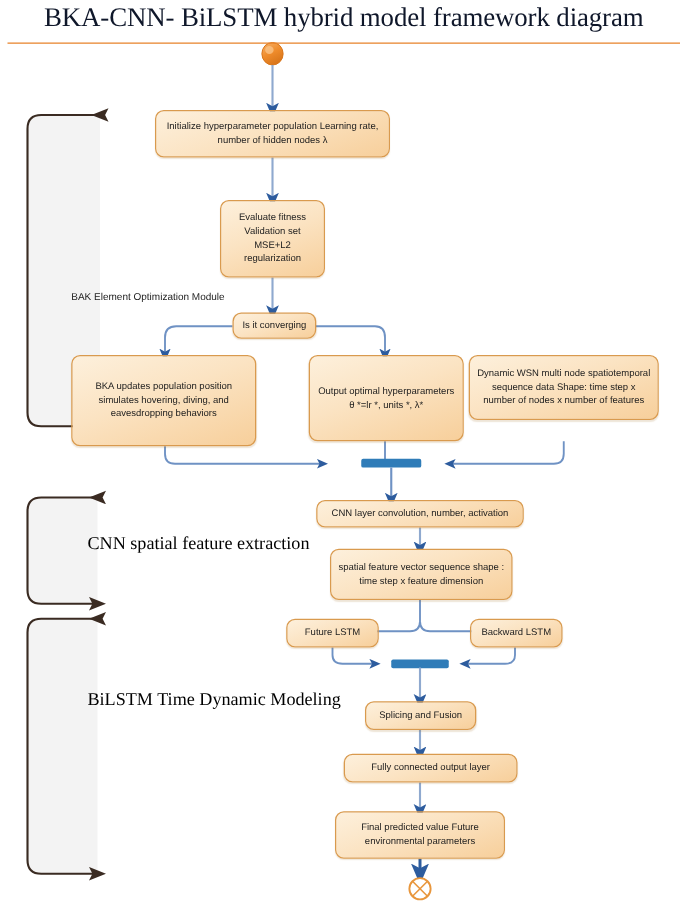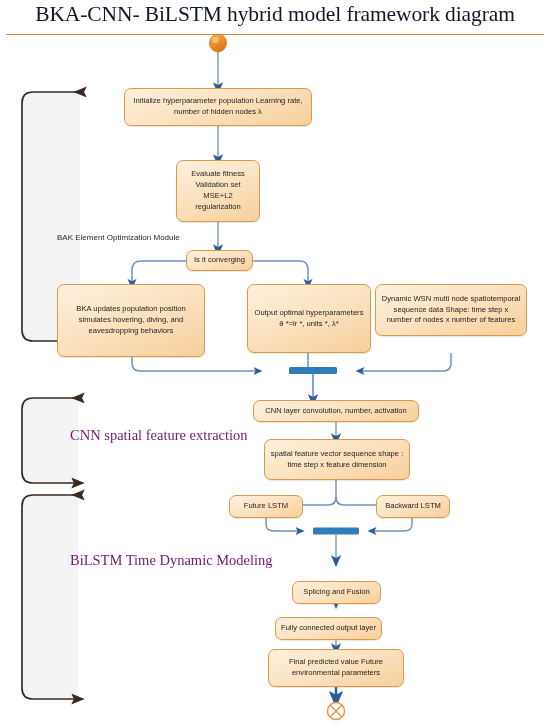--- a/index.html
+++ b/index.html
@@ -58,21 +58,21 @@
     padding: 2px 4px;
     box-shadow: 0 1px 1px rgba(160,110,40,0.18);
   }
   .node span { display: block; width: 100%; }
 
   
   .bracket-label {
     position: absolute;
     font-family: "Liberation Serif", serif;
     font-size: 14.5px;
-    color: #701a75;
+    color: #000000;
     white-space: nowrap;
   }
   .module-label {
     position: absolute;
     font-family: "Liberation Sans", sans-serif;
     font-size: 8px;
     color: #1d1d1d;
     white-space: nowrap;
   }
 </style>
@@ -199,23 +199,23 @@
 </div>
 
 <div class="node" style="left:229px; top:495px; width:74px; height:23px;">
   <span>Future LSTM</span>
 </div>
 
 <div class="node" style="left:376px; top:495px; width:74px; height:23px;">
   <span>Backward LSTM</span>
 </div>
 
-<div class="node" style="left:292px; top:561px; width:89px; height:23px;margin-top:20px;">
+<div class="node" style="left:292px; top:561px; width:89px; height:23px;">
   <span>Splicing and Fusion</span>
 </div>
 
-<div class="node" style="left:275px; top:617px; width:107px; height:23px;">
+<div class="node" style="left:275px; top:603px; width:139px; height:23px;">
   <span>Fully connected output layer</span>
 </div>
 
 <div class="node" style="left:268px; top:649px; width:136px; height:38px;">
   <span>Final predicted value  Future environmental parameters</span>
 </div>
 
 </body></html>

